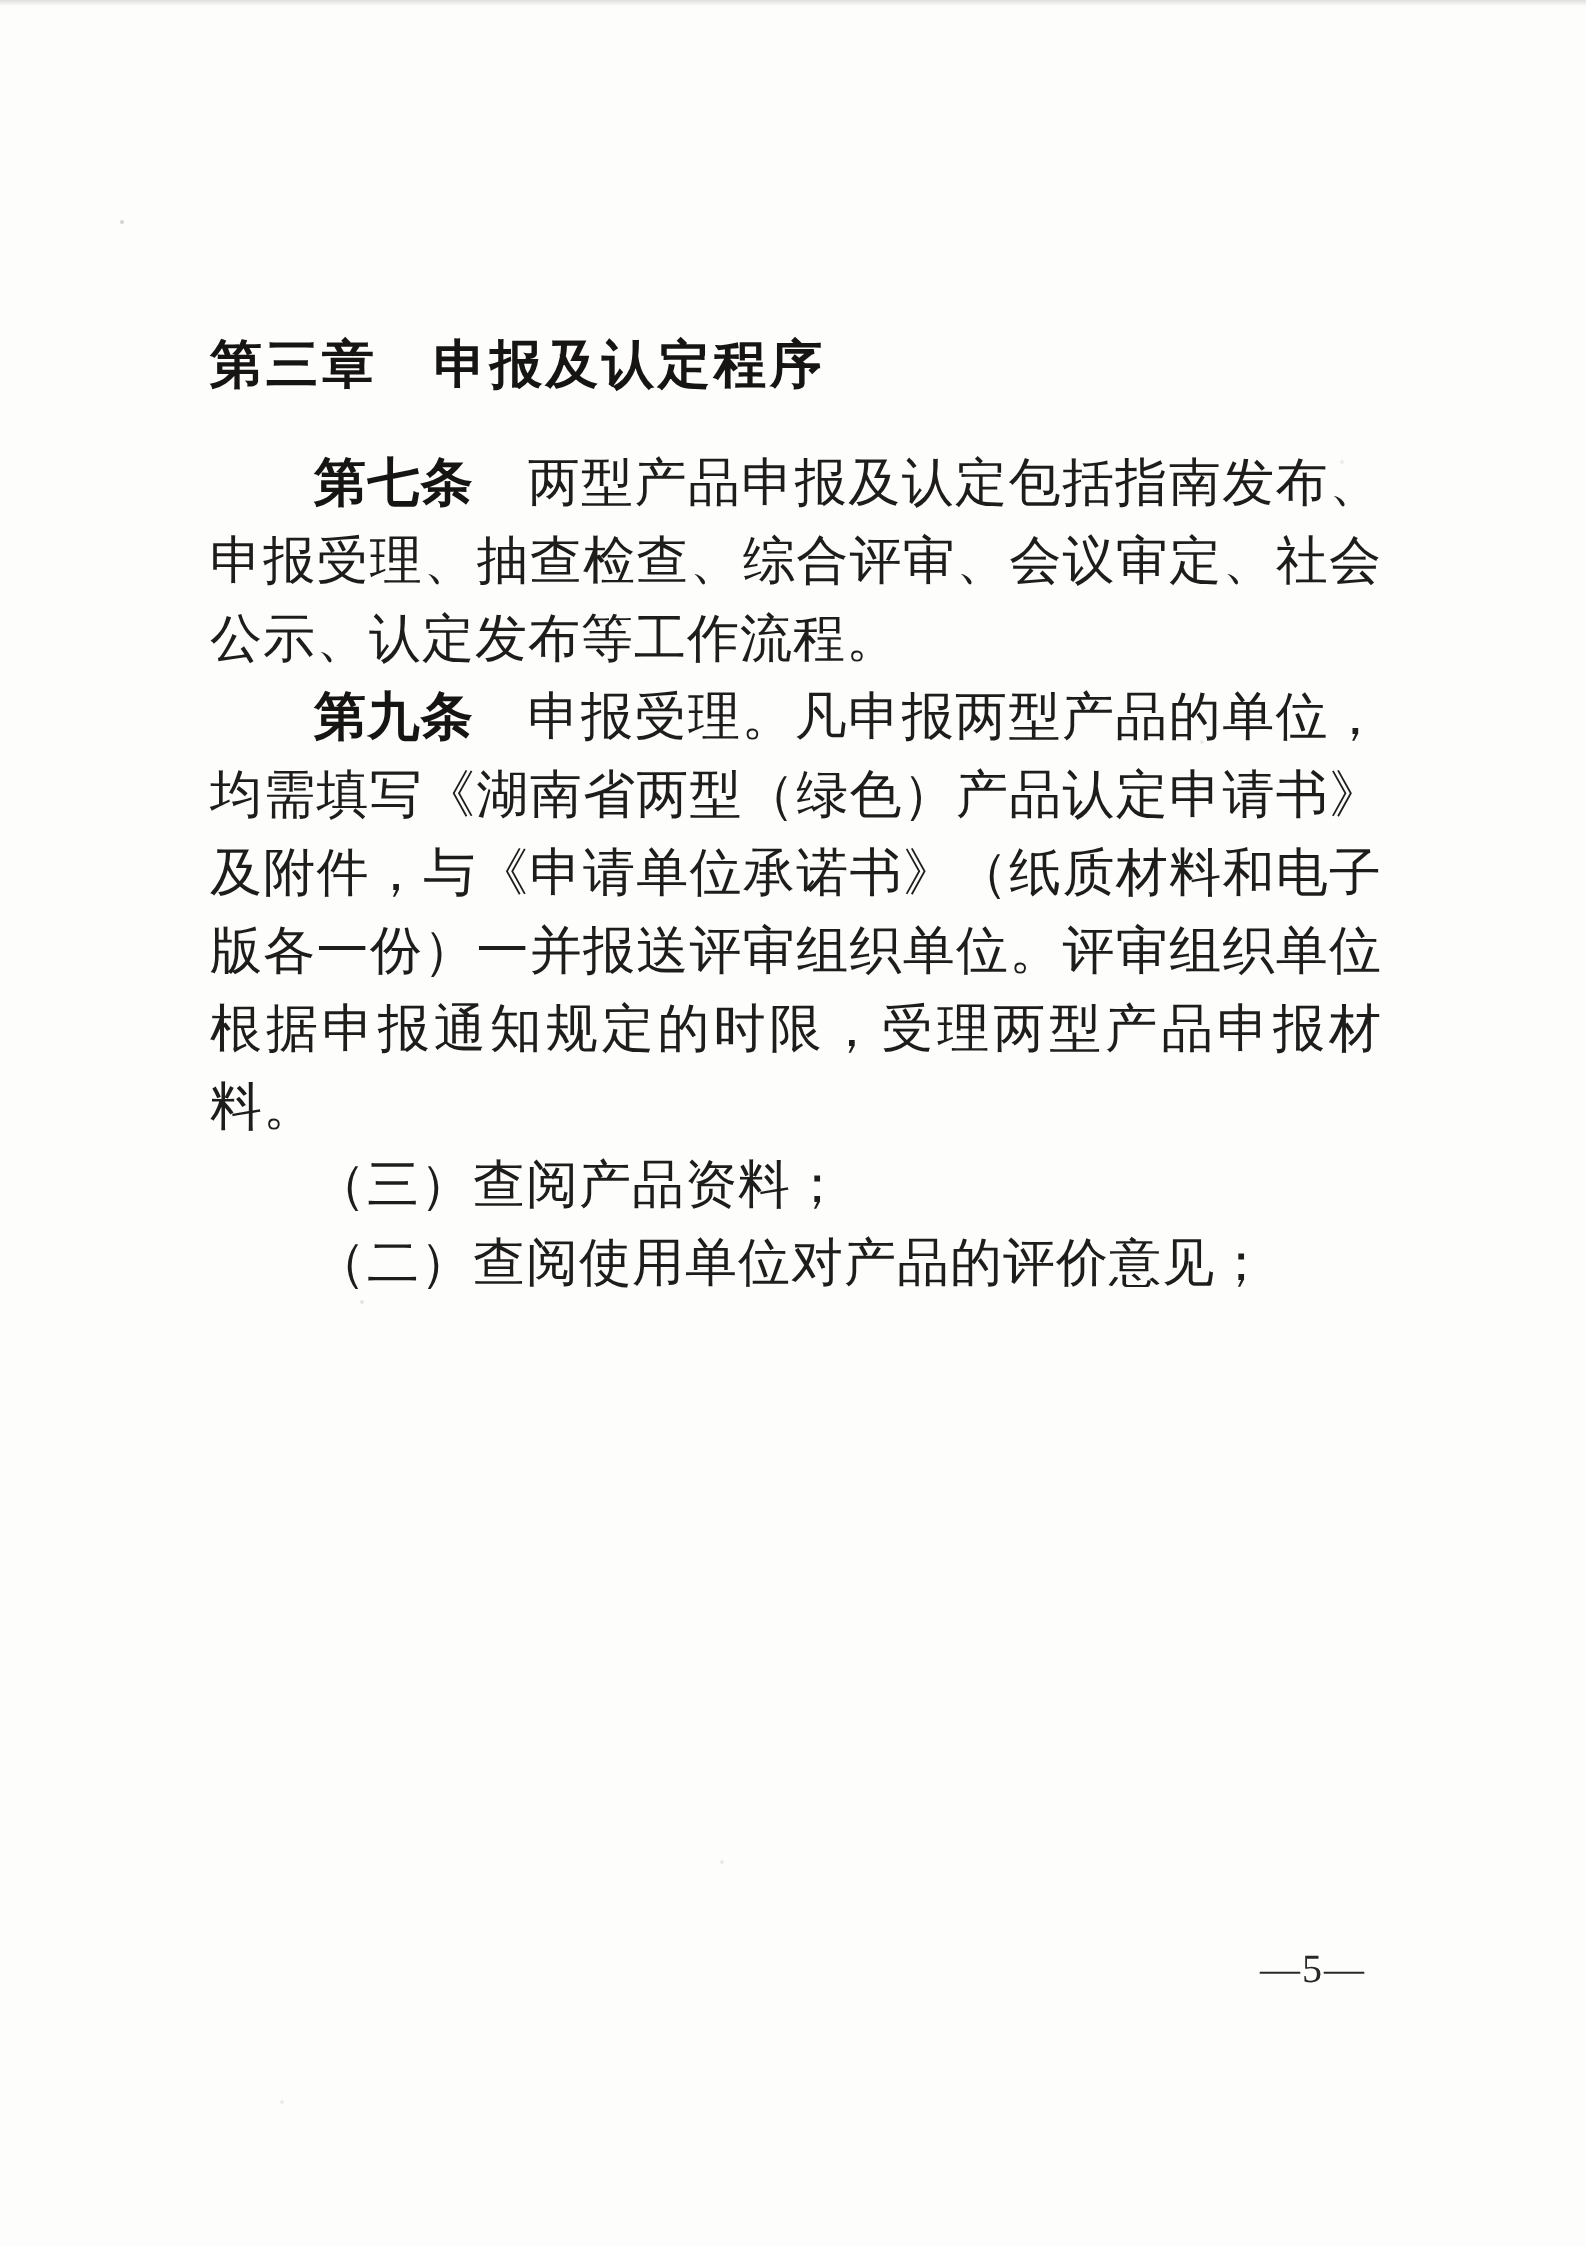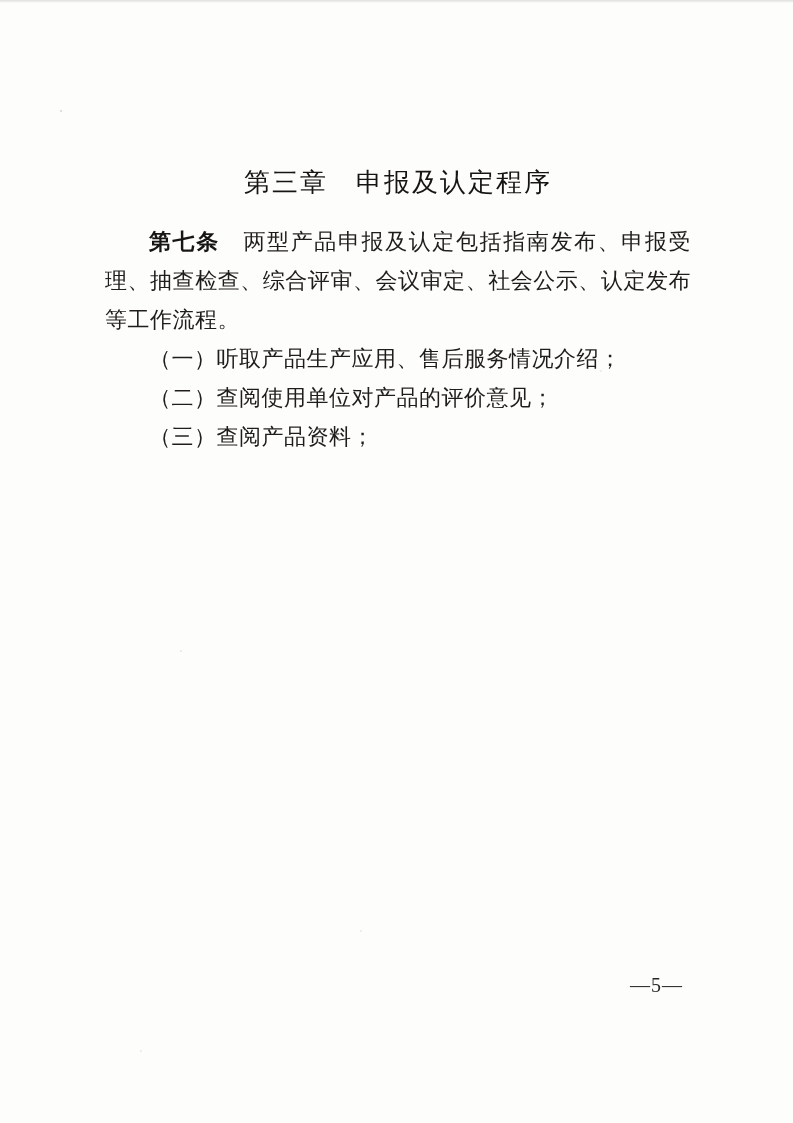--- a/index.html
+++ b/index.html
@@ -27,28 +27,28 @@
   .content {
     position: absolute;
     left: 105px;
     top: 166px;
     width: 586px;
   }
   .chapter-title {
     margin: 0 0 22px 0;
     font-size: 26px;
     line-height: 34px;
-    font-weight: normal;
-    text-align: center;
+    font-weight: bold;
+    text-align: left;
     letter-spacing: 2px;
     color: #171513;
   }
   .doc-body p {
     margin: 0;
-    font-size: 22px;
+    font-size: 26px;
     line-height: 39px;
     letter-spacing: 0.5px;
     text-indent: 2em;
     text-align: justify;
   }
   .doc-body .article-number {
     font-weight: bold;
     color: #171513;
   }
   .page-number {
@@ -79,20 +79,20 @@
 <body>
 
 <div class="page">
   <div class="scan-noise"></div>
 
   <div class="content">
     <h1 class="chapter-title">第三章　申报及认定程序</h1>
 
     <div class="doc-body">
         <p><span class="article-number">第七条</span><span>　两型产品申报及认定包括指南发布、申报受理、抽查检查、综合评审、会议审定、社会公示、认定发布等工作流程。</span></p>
-        <p><span>（一）听取产品生产应用、售后服务情况介绍；</span></p>
+        <p><span class="article-number">第九条</span><span>　申报受理。凡申报两型产品的单位，均需填写《湖南省两型（绿色）产品认定申请书》及附件，与《申请单位承诺书》（纸质材料和电子版各一份）一并报送评审组织单位。评审组织单位根据申报通知规定的时限，受理两型产品申报材料。</span></p>
+        <p><span>（三）查阅产品资料；</span></p>
         <p><span>（二）查阅使用单位对产品的评价意见；</span></p>
-        <p><span>（三）查阅产品资料；</span></p>
       </div>
   </div>
 
   <div class="page-number">—5—</div>
 </div>
 
 </body></html>

